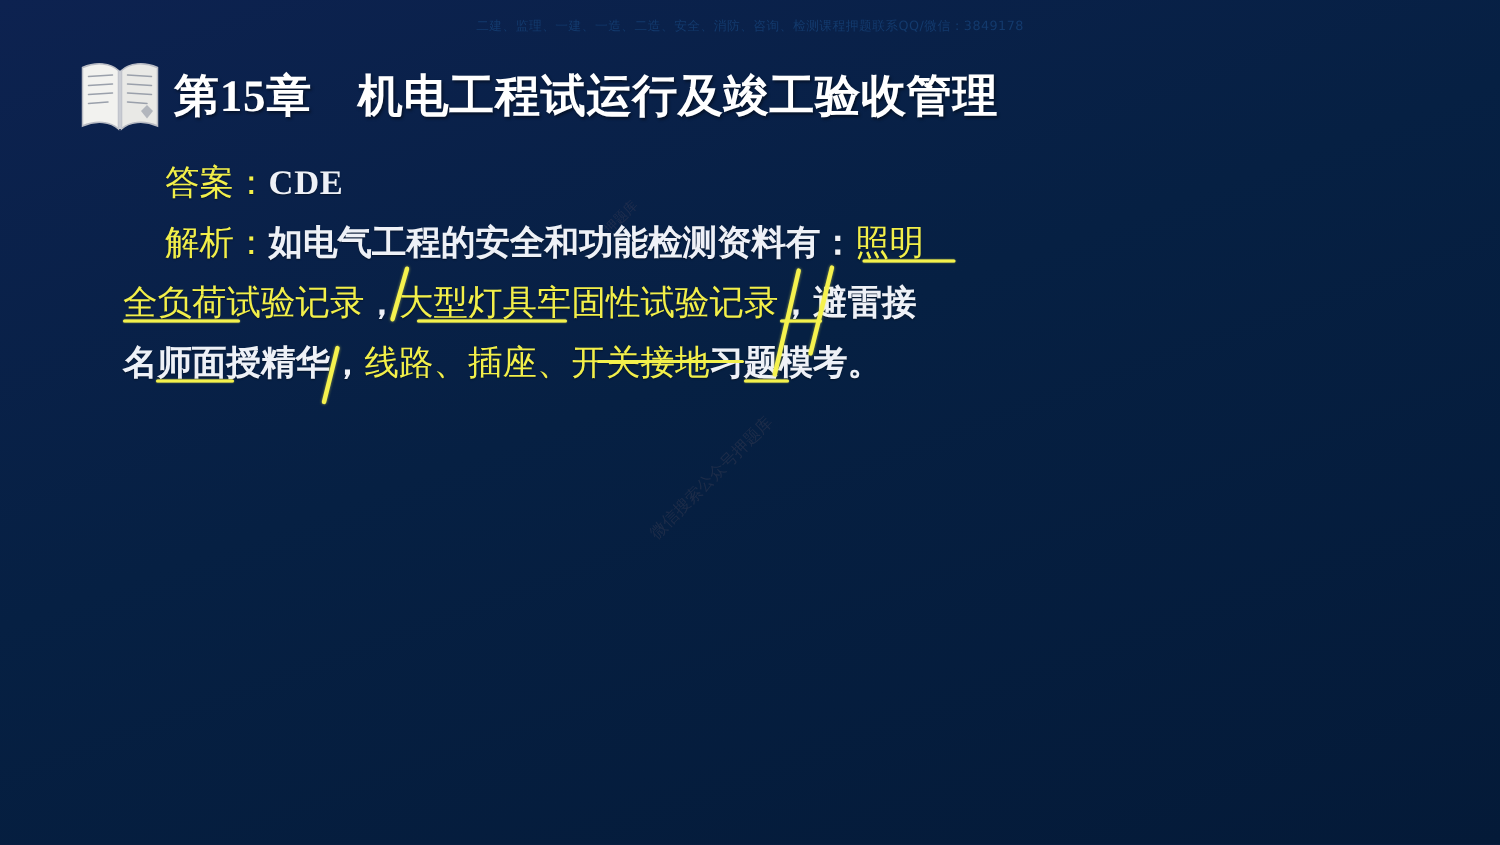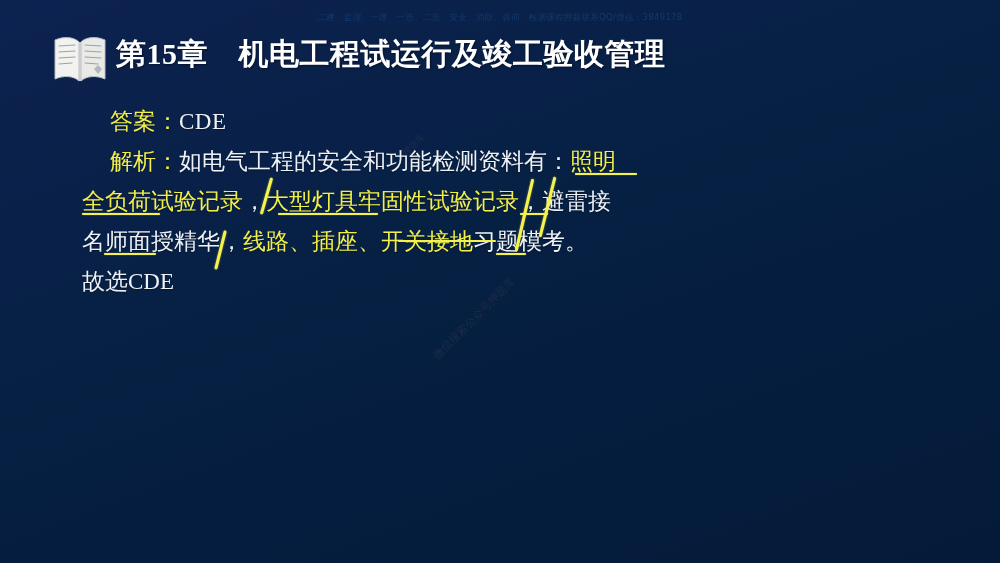--- a/index.html
+++ b/index.html
@@ -31,20 +31,21 @@
   }
   .ad-top { top: 12px; }
   .ad-bottom { top: 539px; }
 
   
   .title-row {
     position: absolute;
     left: 52px;
     top: 34px;
     display: flex;
+    align-items: center;
     height: 60px;
   }
   .book-icon {
     position: relative;
     width: 56px;
     height: 50px;
     flex: none;
     margin-right: 8px;
   }
   .title-text {
@@ -66,21 +67,21 @@
   .line {
     position: relative;
     font-size: 23px;
     line-height: 40px;
     white-space: nowrap;
     color: #e9edf5;
     text-shadow: 0 1px 1px rgba(0,0,0,.4);
   }
   .indent { padding-left: 28px; }
   .yl { color: #f2ef4a; text-align: right; }
-  .wt { color: #eef1f7; }
+  .wt { color: #eef1f7; font-weight: bold; }
   .latin { font-family: "Liberation Serif", serif; letter-spacing: .5px; }
 
   
   .u-line {
     position: absolute;
     height: 2px;
     background: #f4f14c;
     border-radius: 2px;
     box-shadow: 0 0 1px rgba(244,241,76,.8);
   }
@@ -158,23 +159,20 @@
       <span class="u-line" style="left:438px; top:31px; width:28px;"></span>
     </div>
 
     <div class="line">
       <span class="wt">名师面授精华，</span><span class="yl">线路、插座、开关接地</span><span class="wt">习题模考。</span>
       <span class="u-line" style="left:22px; top:31px; width:52px;"></span>
       <span class="strike" style="left:316px; top:18px; width:98px;"></span>
       <span class="u-line" style="left:414px; top:31px; width:30px;"></span>
     </div>
 
-    <div class="line">
-      <span class="wt">故选CDE</span>
-    </div>
   </div>
 
   <div>
     <div class="slash" style="left:265px; top:177px; width:3px; height:38px; transform: rotate(16deg);"></div>
     <div class="slash" style="left:219px; top:230px; width:3px; height:40px; transform: rotate(14deg);"></div>
     <div class="slash" style="left:523px; top:178px; width:3px; height:74px; transform: rotate(13deg);"></div>
     <div class="slash" style="left:546px; top:176px; width:3px; height:62px; transform: rotate(14deg);"></div>
   </div>
 
   <div class="watermark" style="left:430px; top:352px;">微信搜索公众号押题库</div>

